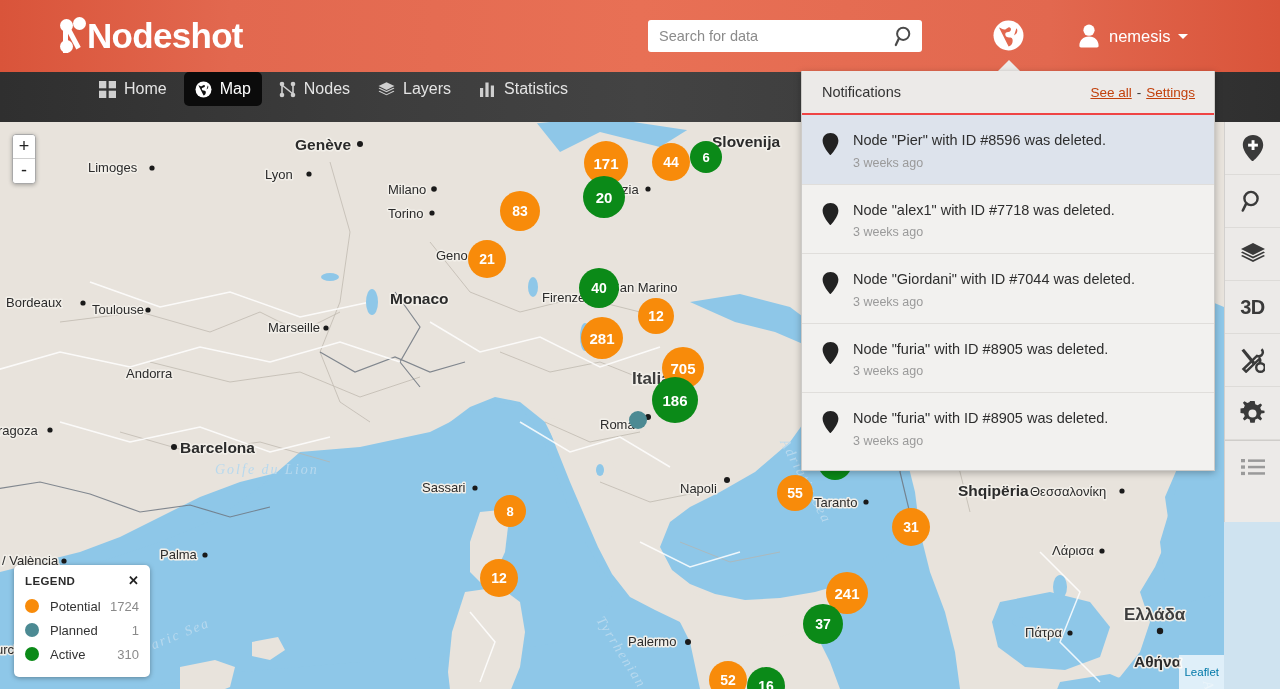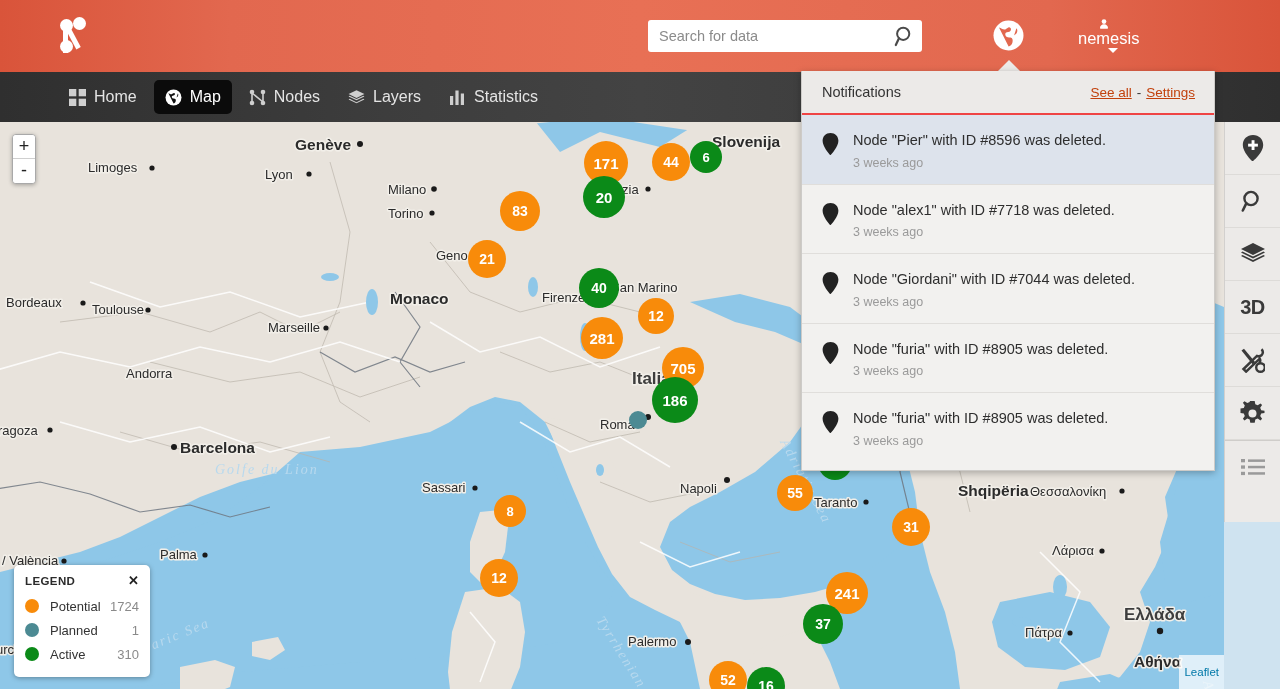--- a/index.html
+++ b/index.html
@@ -50,35 +50,35 @@
     cursor: pointer;
   }
   .globe-caret {
     position: absolute; left: 997px; top: 60px; width: 0; height: 0;
     border-left: 12px solid transparent; border-right: 12px solid transparent;
     border-bottom: 12px solid #eceae8;
     z-index: 45;
   }
   .user-menu {
     position: absolute; left: 1078px; top: 19px; height: 34px;
-    display: flex; align-items: center; cursor: pointer; flex-direction: column;
+    display: flex; align-items: center; cursor: pointer;
   }
   .user-avatar { width: 22px; height: 24px; margin-right: 9px; }
   .user-name { color: #fff; font-size: 16.5px; }
   .user-caret {
     width: 0; height: 0; margin-left: 8px;
     border-left: 5px solid transparent; border-right: 5px solid transparent;
     border-top: 5px solid #fff;
   }
 
   
   .navbar {
     position: absolute; top: 72px; left: 0; width: 1280px; height: 50px;
     background: linear-gradient(to right, #2f2f2f 0%, #3d3d3d 30%, #434343 50%, #3d3d3d 70%, #2f2f2f 100%);
-    z-index: 30; display: flex; align-items: center; padding-left: 58px;
+    z-index: 30; display: flex; padding-left: 88px;
   }
   .nav-item {
     display: flex; align-items: center; height: 34px; padding: 0 11px;
     color: #e4e4e4; font-size: 16px; cursor: pointer; border-radius: 5px;
     margin-right: 6px; white-space: nowrap;
   }
   .nav-item.active { background: #0b0b0b; color: #fff; }
   .nav-ico { width: 17px; height: 17px; margin-right: 8px; flex: 0 0 auto; display:block; }
   .nav-caret {
     width: 0; height: 0; margin-left: 7px;
@@ -549,20 +549,21 @@
 
   <div class="header">
     <div class="logo">
       <span class="logo-mark">
         <span class="bar"></span>
           <span class="diag"></span>
         <span class="dot d1"></span>
           <span class="dot d2"></span>
           <span class="dot d3"></span>
       </span>
+      <span class="logo-text">Nodeshot</span>
     </div>
 
     <div class="search-wrap">
       <input class="search-input" type="text" placeholder="Search for data" style="">
       <button class="search-btn">
         <svg width="22" height="22" viewBox="0 0 22 22">
           <circle cx="9.2" cy="8.8" r="6.1" fill="none" stroke="#4a4a4a" stroke-width="2"></circle>
           <line x1="5" y1="13.3" x2="1.8" y2="20" stroke="#4a4a4a" stroke-width="2.2" stroke-linecap="round"></line>
         </svg>
       </button>

